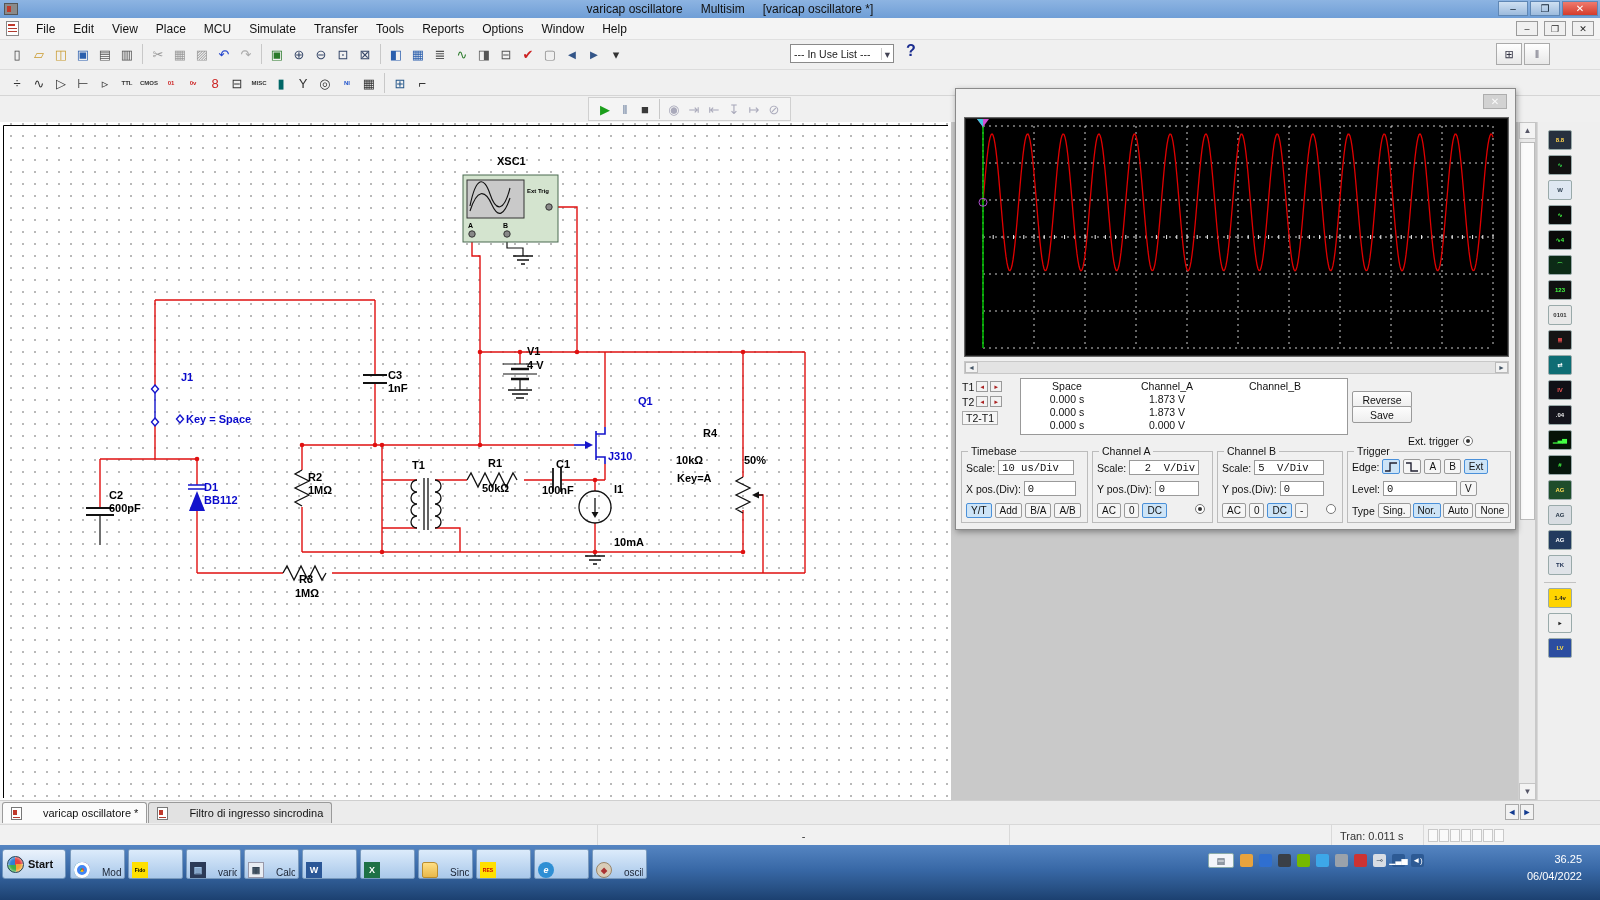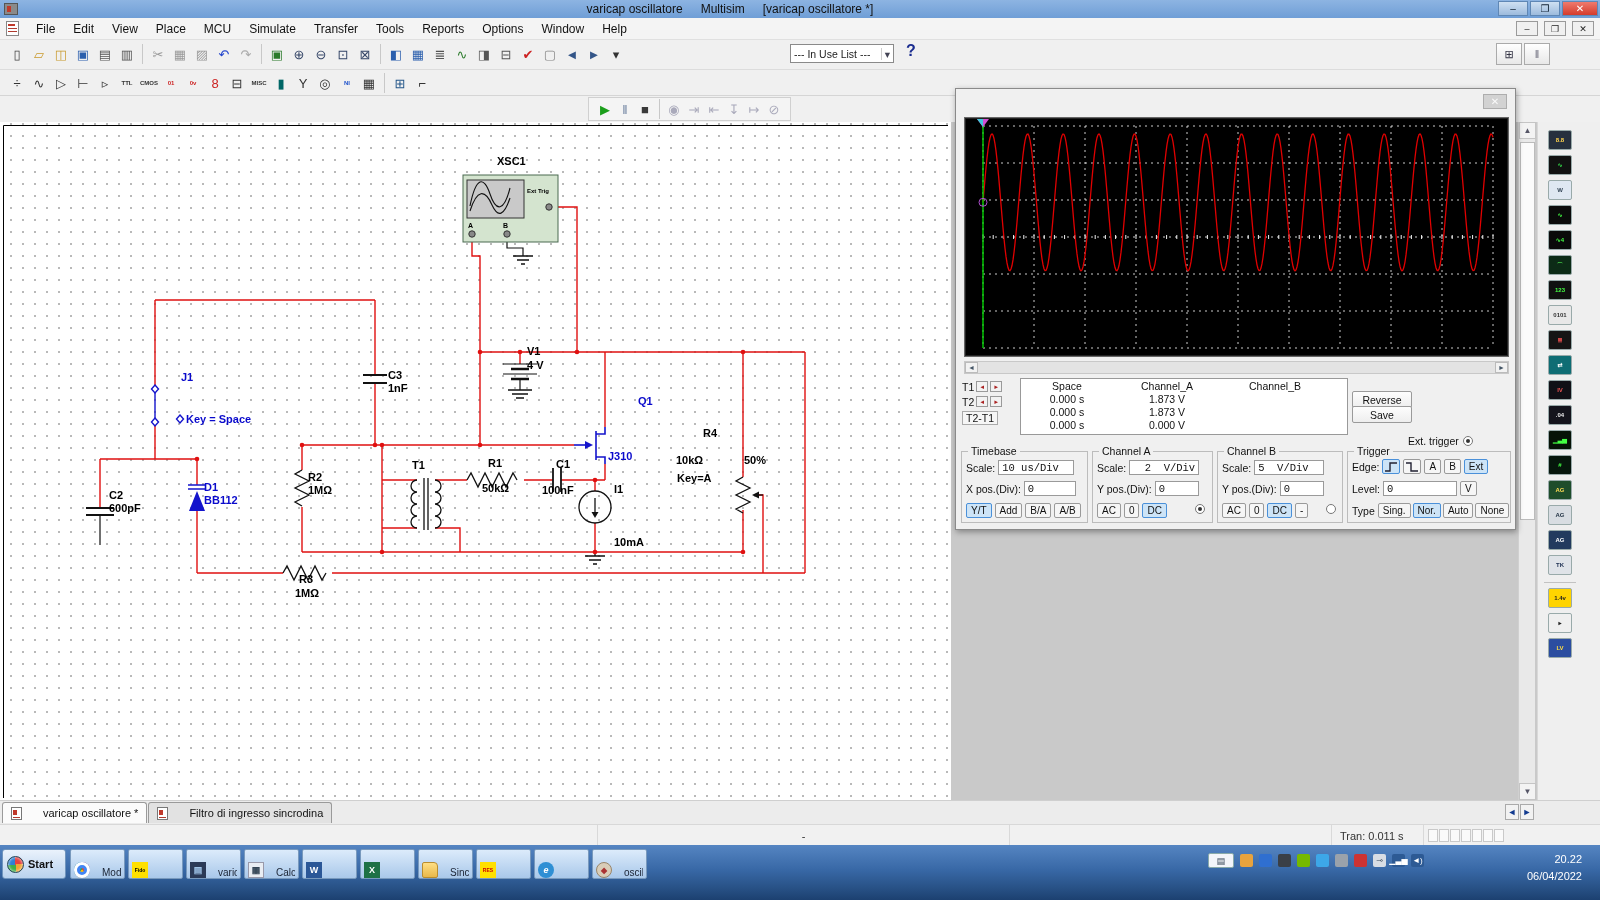--- a/index.html
+++ b/index.html
@@ -883,18 +883,18 @@
         <span class="tico" style="background: rgb(58, 63, 70);"></span>
         <span class="tico" style="background: rgb(118, 185, 0);"></span>
         <span class="tico" style="background: rgb(61, 167, 232);"></span>
         <span class="tico" style="background: rgb(154, 162, 171);"></span>
         <span class="tico" style="background: rgb(204, 51, 51);"></span>
         <span class="tico" style="background: rgb(216, 221, 228); color: rgb(51, 68, 85);">⊸</span>
         <span class="tico" style="background: rgb(45, 90, 148); color: rgb(255, 255, 255);">▁▃▅</span>
         <span class="tico" style="background: rgb(45, 90, 148); color: rgb(255, 255, 255);">◄)</span>
       </div>
     <div id="clockblock">
-      <div>20.22</div>
+      <div>36.25</div>
       <div>06/04/2022</div>
     </div>
   </div>
 
 </div>
 
 </body></html>

